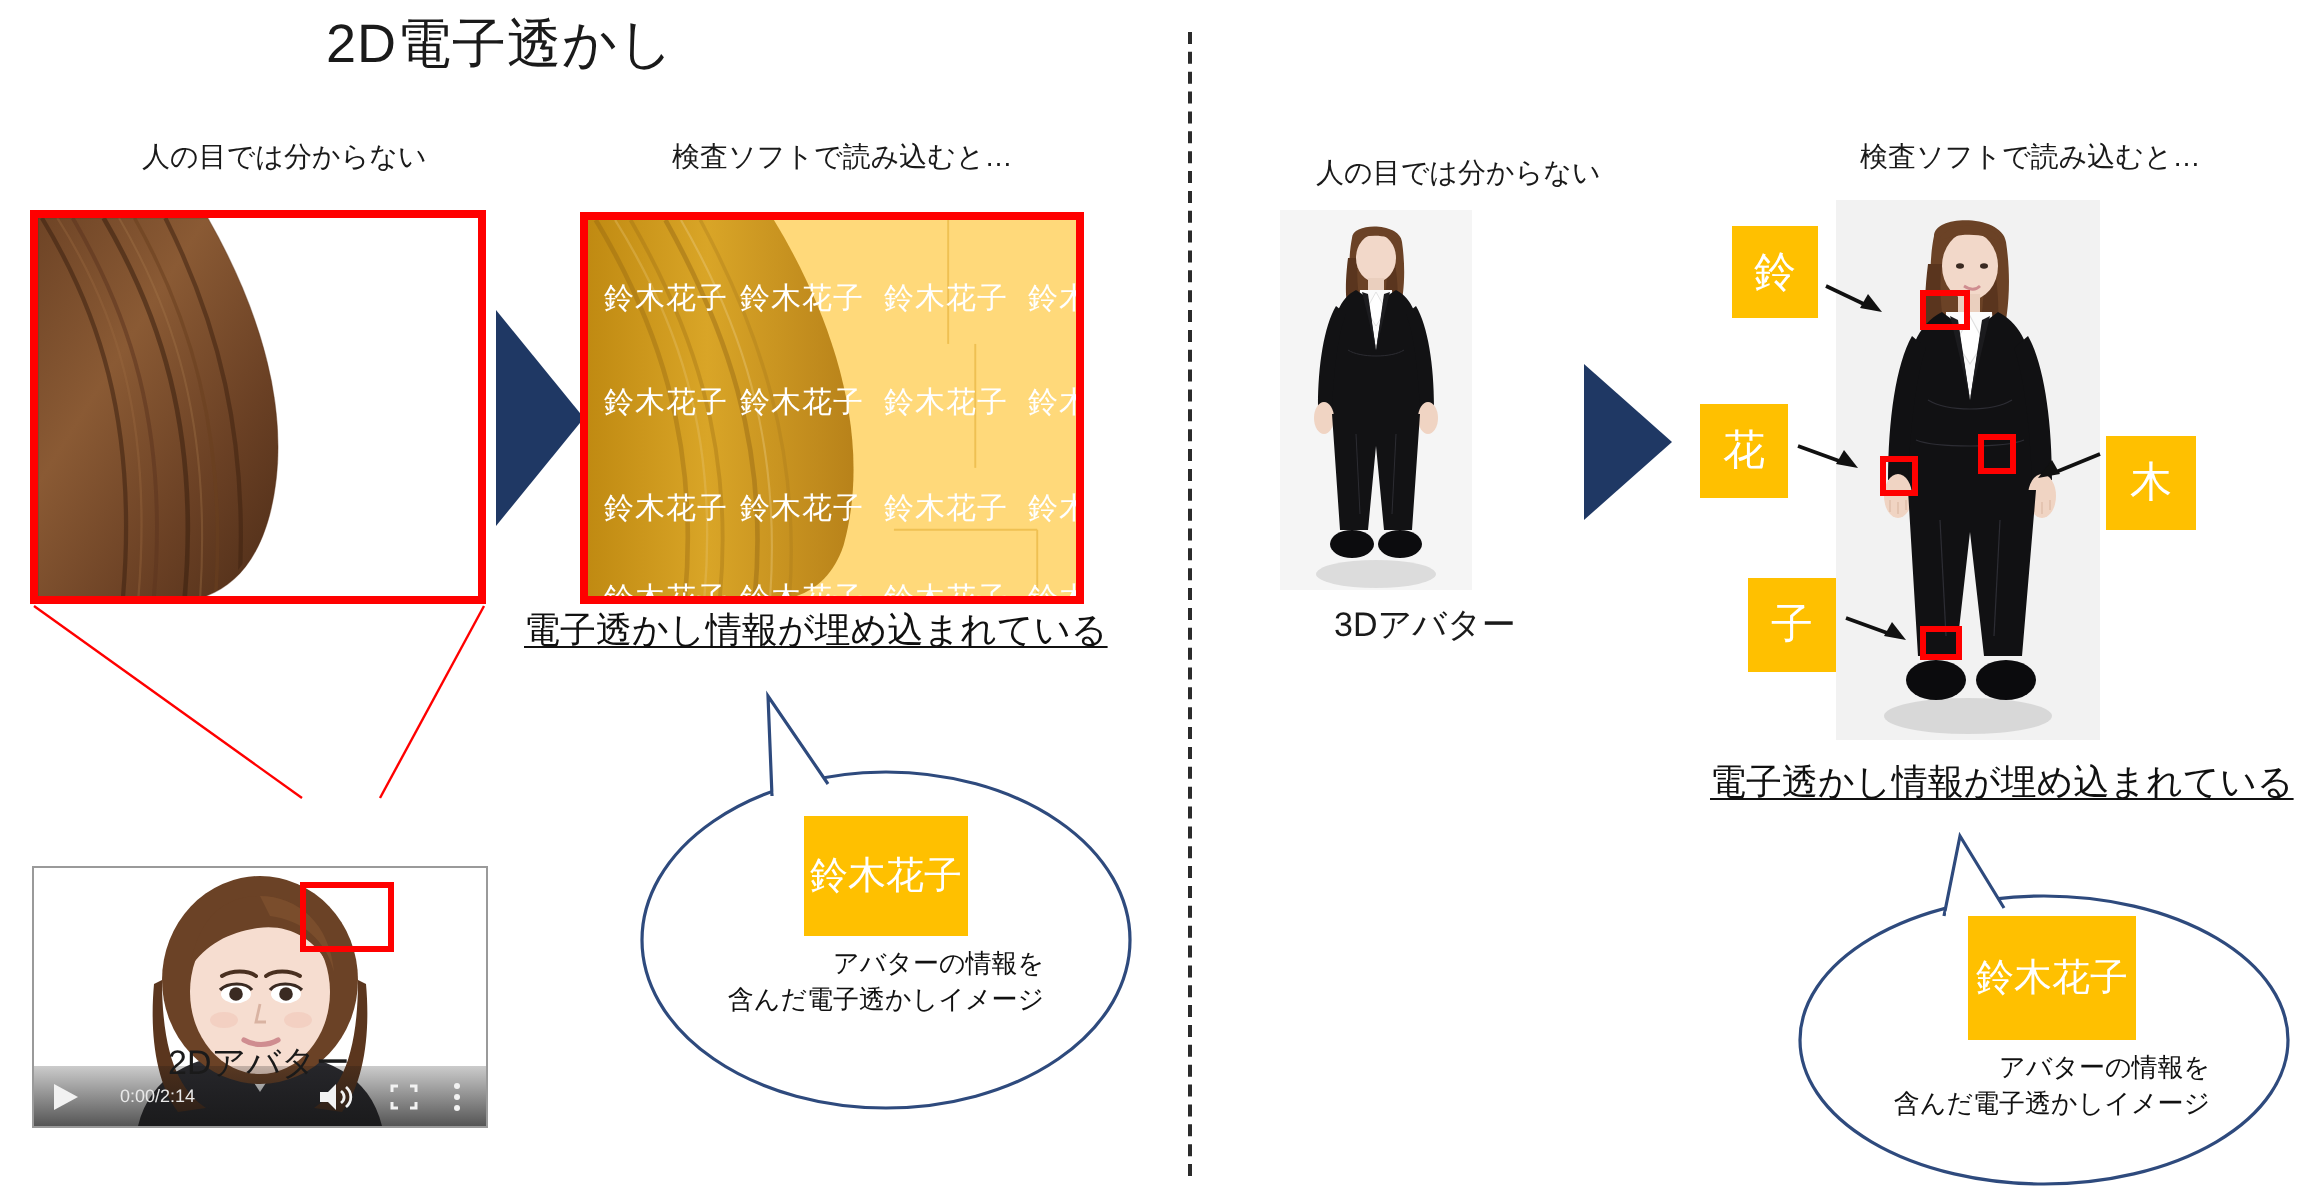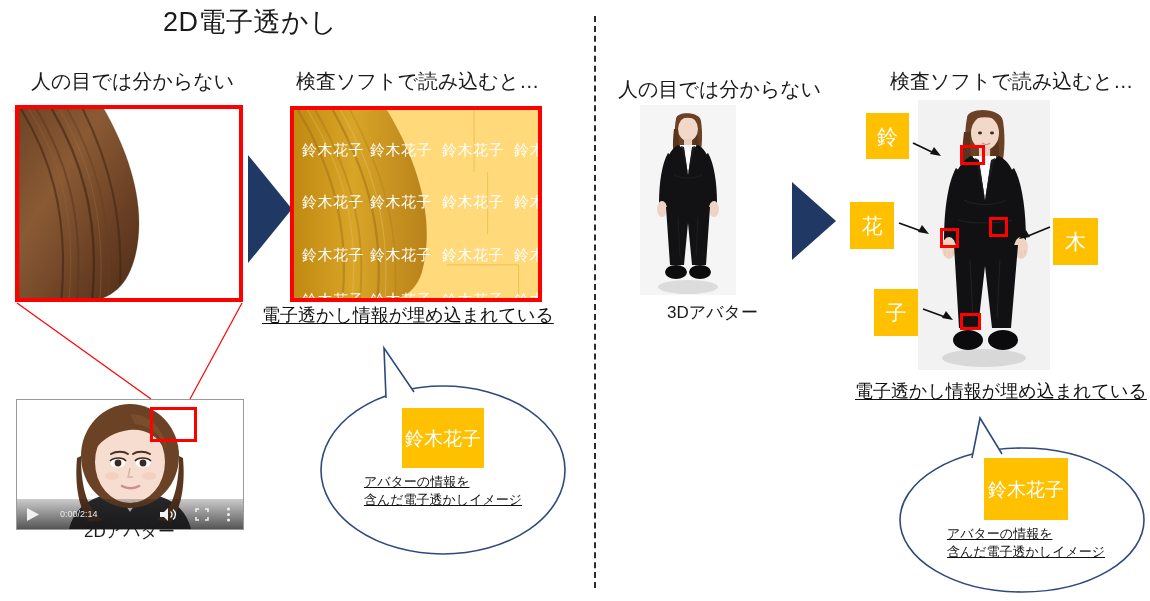--- a/index.html
+++ b/index.html
@@ -26,24 +26,25 @@
 
   
   .section-title {
     font-size: 27px;
     line-height: 1.1;
     color: #1a1a1a;
     white-space: nowrap;
     letter-spacing: 0.5px;
   }
   .caption {
-    font-size: 20px;
+    font-size: 14px;
     line-height: 1.15;
     color: #1a1a1a;
     white-space: nowrap;
+    margin-left: 40px;
   }
   .caption-sm {
     font-size: 17px;
     line-height: 1.15;
     color: #1a1a1a;
     white-space: nowrap;
   }
   .underlined {
     font-size: 18px;
     line-height: 1.2;
@@ -92,20 +93,21 @@
     white-space: nowrap;
     letter-spacing: 0.5px;
   }
 
   
   .video-box {
     border: 1px solid #9a9a9a;
     background: #701a75;
     box-sizing: border-box;
     overflow: hidden;
+    margin-top: 34px;
   }
   .video-bar {
     position: absolute;
     left: 0; right: 0; bottom: 0;
     height: 30px;
   }
   .vb-time {
     position: absolute;
     color: #e9e9e9;
     font-size: 9px;
@@ -156,26 +158,25 @@
     background: #ffc000;
     color: #ffffff;
     display: flex;
     align-items: center;
     justify-content: center;
     font-size: 19px;
     line-height: 1;
   }
   .bubble-cap {
     margin-top: 5px;
-    text-align: left;
+    text-align: right;
     font-size: 13px;
     line-height: 1.35;
     color: #111;
     white-space: nowrap;
-    text-decoration: underline;
   }
 </style>
 </head>
 <body>
 
 <div class="stage">
 
   <div class="abs divider" style="left:594px; top:16px; height:572px;"></div>
 
   <div class="abs section-title" style="left:163px; top:8px;">2D電子透かし</div>

